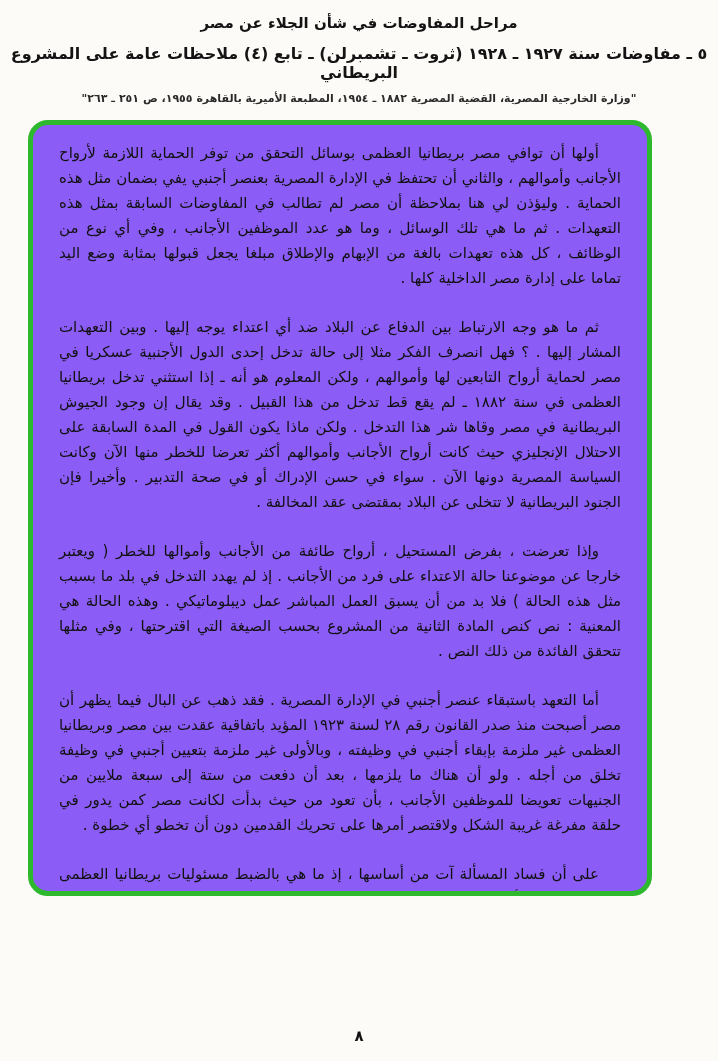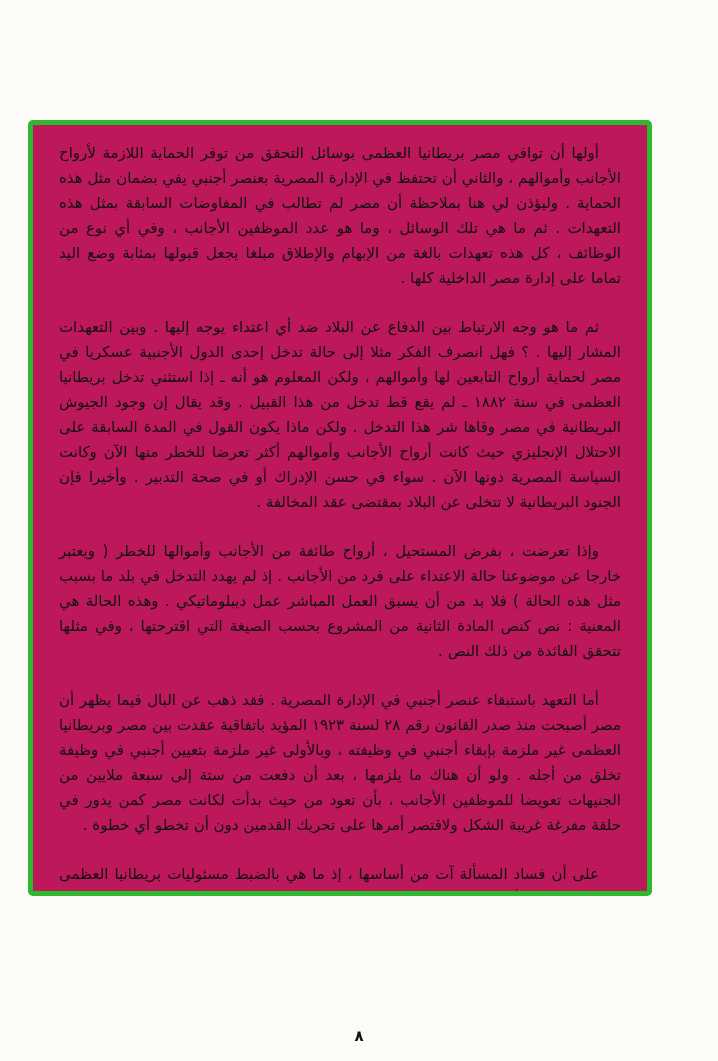--- a/index.html
+++ b/index.html
@@ -39,23 +39,23 @@
     color: #2a2a2a;
     margin: 0;
   }
   .content-box {
     position: absolute;
     top: 120px;
     right: 66px;
     left: 28px;
     height: 776px;
     border: 5px solid #2eb82e;
-    border-radius: 5px;
+    border-radius: 20px;
     box-sizing: border-box;
-    background: #be185d;
+    background: #8b5cf6;
     padding: 16px 26px 10px 26px;
     overflow: hidden;
   }
   .content-box p {
     margin: 0 0 24px 0;
     font-size: 15px;
     line-height: 25px;
     color: #111;
     text-align: justify;
     text-indent: 22px;
@@ -71,20 +71,25 @@
     font-size: 15px;
     font-weight: bold;
     color: #111;
   }
 </style>
 </head>
 <body>
 
 <div class="page">
 
+  <div class="header">
+    <p class="doc-title">مراحل المفاوضات في شأن الجلاء عن مصر</p>
+    <p class="doc-subtitle">٥ ـ مفاوضات سنة ١٩٢٧ ـ ١٩٢٨ (ثروت ـ تشمبرلن) ـ تابع (٤) ملاحظات عامة على المشروع البريطاني</p>
+    <p class="doc-source">"وزارة الخارجية المصرية، القضية المصرية ١٨٨٢ ـ ١٩٥٤، المطبعة الأميرية بالقاهرة ١٩٥٥، ص ٢٥١ ـ ٢٦٣"</p>
+  </div>
 
   <div class="content-box">
     <p>أولها أن توافي مصر بريطانيا العظمى بوسائل التحقق من توفر الحماية اللازمة لأرواح الأجانب وأموالهم ، والثاني أن تحتفظ في الإدارة المصرية بعنصر أجنبي يفي بضمان مثل هذه الحماية . وليؤذن لي هنا بملاحظة أن مصر لم تطالب في المفاوضات السابقة بمثل هذه التعهدات . ثم ما هي تلك الوسائل ، وما هو عدد الموظفين الأجانب ، وفي أي نوع من الوظائف ، كل هذه تعهدات بالغة من الإبهام والإطلاق مبلغا يجعل قبولها بمثابة وضع اليد تماما على إدارة مصر الداخلية كلها .</p>
     <p>ثم ما هو وجه الارتباط بين الدفاع عن البلاد ضد أي اعتداء يوجه إليها . وبين التعهدات المشار إليها . ؟ فهل انصرف الفكر مثلا إلى حالة تدخل إحدى الدول الأجنبية عسكريا في مصر لحماية أرواح التابعين لها وأموالهم ، ولكن المعلوم هو أنه ـ إذا استثني تدخل بريطانيا العظمى في سنة ١٨٨٢ ـ لم يقع قط تدخل من هذا القبيل . وقد يقال إن وجود الجيوش البريطانية في مصر وقاها شر هذا التدخل . ولكن ماذا يكون القول في المدة السابقة على الاحتلال الإنجليزي حيث كانت أرواح الأجانب وأموالهم أكثر تعرضا للخطر منها الآن وكانت السياسة المصرية دونها الآن . سواء في حسن الإدراك أو في صحة التدبير . وأخيرا فإن الجنود البريطانية لا تتخلى عن البلاد بمقتضى عقد المخالفة .</p>
     <p>وإذا تعرضت ، بفرض المستحيل ، أرواح طائفة من الأجانب وأموالها للخطر ( ويعتبر خارجا عن موضوعنا حالة الاعتداء على فرد من الأجانب . إذ لم يهدد التدخل في بلد ما بسبب مثل هذه الحالة ) فلا بد من أن يسبق العمل المباشر عمل ديبلوماتيكي . وهذه الحالة هي المعنية : نص كنص المادة الثانية من المشروع بحسب الصيغة التي اقترحتها ، وفي مثلها تتحقق الفائدة من ذلك النص .</p>
     <p>أما التعهد باستبقاء عنصر أجنبي في الإدارة المصرية . فقد ذهب عن البال فيما يظهر أن مصر أصبحت منذ صدر القانون رقم ٢٨ لسنة ١٩٢٣ المؤيد باتفاقية عقدت بين مصر وبريطانيا العظمى غير ملزمة بإبقاء أجنبي في وظيفته ، وبالأولى غير ملزمة بتعيين أجنبي في وظيفة تخلق من أجله . ولو أن هناك ما يلزمها ، بعد أن دفعت من ستة إلى سبعة ملايين من الجنيهات تعويضا للموظفين الأجانب ، بأن تعود من حيث بدأت لكانت مصر كمن يدور في حلقة مفرغة غريبة الشكل ولاقتصر أمرها على تحريك القدمين دون أن تخطو أي خطوة .</p>
     <p>على أن فساد المسألة آت من أساسها ، إذ ما هي بالضبط مسئوليات بريطانيا العظمى حيال المصالح الأجنبية ؟ وكيف يمكن التوفيق بين هذه المسئوليات مع ما خلعه المشروع البريطاني عليها من الشكل ، وفوضه عنها من النتائج ، وبين وجود ممثلين للدول الأجنبية بمصر من ناحية ، أو كيف يمكن من ناحية أخرى التوفيق بينها وبين أي صورة من صور الاستقلال ، ولقد أعلنت إنجلترا</p>
   </div>
 
   <div class="page-number">٨</div>

